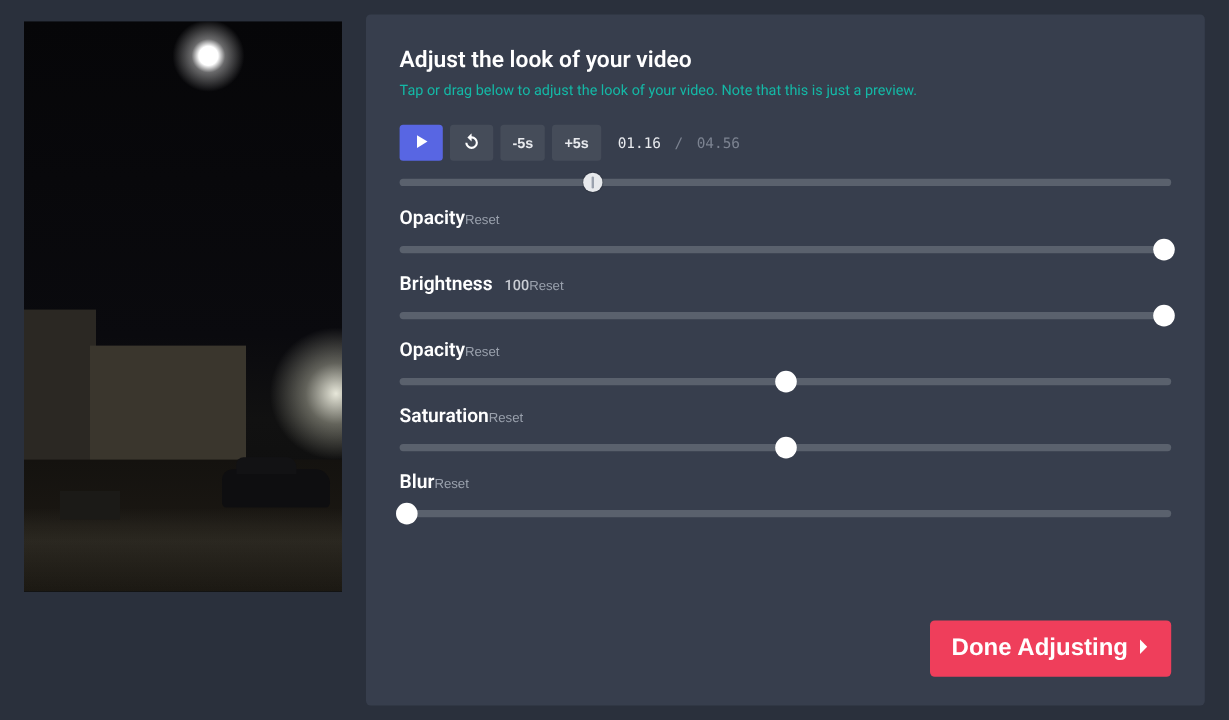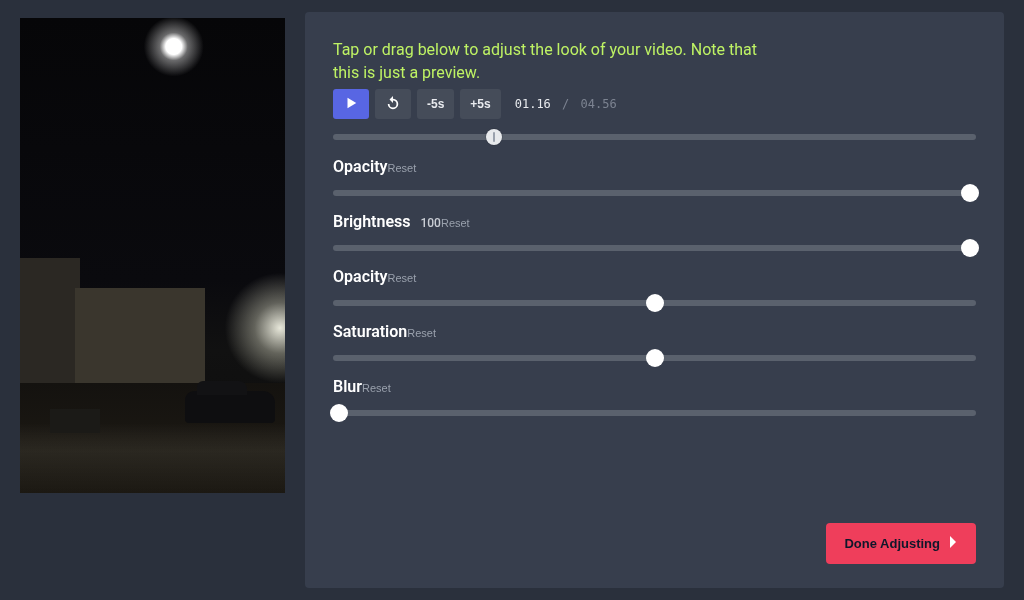--- a/index.html
+++ b/index.html
@@ -34,21 +34,21 @@
     .panel {
       flex: 1;
       background: #373e4d;
       border-radius: 4px;
       padding: 26px 28px 24px 28px;
       display: flex;
       flex-direction: column;
       color: #fff;
     }
     .panel h1 { font-size: 19px; font-weight: 600; margin-bottom: 6px; }
-    .panel .subtitle { font-size: 16px; color: #bef264; max-width: 440px; line-height: 1.45; margin-bottom: 5px; }
+    .panel .subtitle { font-size: 12px; color: #14b8a6; max-width: 440px; line-height: 1.45; margin-bottom: 20px; }
 
     .transport { display:flex; align-items:center; gap:6px; margin-bottom: 10px; }
     .btn { height: 30px; border:none; border-radius:3px; background:#454c59; color:#e8eaee; font-size:12px; font-weight:600; padding:0 10px; cursor:pointer; display:flex; align-items:center; justify-content:center; }
     .btn.primary { background:#5866e3; width:54px; }
     .btn.icon { width:36px; padding:0; }
     .btn svg { width:14px; height:14px; fill:#fff; }
     .tcode { font-family: ui-monospace, SFMono-Regular, Menlo, monospace; font-size:12px; margin-left:8px; color:#e8eaee; }
     .tcode .sep { color:#7c8391; margin:0 4px; }
     .tcode .dur { color:#7c8391; }
 
@@ -60,38 +60,39 @@
     .control { margin-bottom: 10px; }
     .control .row { display:flex; align-items:baseline; justify-content:flex-start; margin-bottom:8px; }
     .control .label { font-size:16px; font-weight:600; color:#fff; }
     .control .label .val { font-size:12px; font-weight:500; color:#c9cdd4; margin-left:6px; }
     .control .reset { font-size:11px; color:#9aa1ad; background:none; border:none; cursor:pointer; }
     .slider { position:relative; height:18px; }
     .slider .track { position:absolute; left:0; right:0; top:6px; height:6px; background:#5a616d; border-radius:3px; }
     .slider .knob { position:absolute; top:0; width:18px; height:18px; border-radius:50%; background:#fff; transform:translateX(-50%); }
 
     .footer { margin-top:auto; display:flex; justify-content:flex-end; padding-top:8px; }
-    .done { background:#ef3e5b; color:#0f172a; border:none; border-radius:4px; font-size:13px; font-weight:600; padding:12px 18px; cursor:pointer; display:flex; align-items:center; gap:8px; }
+    .done { background:#ef3e5b; color:#ffffff; border:none; border-radius:4px; font-size:20px; font-weight:600; padding:12px 18px; cursor:pointer; display:flex; align-items:center; gap:8px; }
     .done svg { width:10px; height:14px; fill:#fff; }
   </style>
 </head>
 <body>
 
 <div class="preview-pane">
   <div class="sky"></div>
   <div class="glow"></div>
   <div class="building1"></div>
   <div class="building2"></div>
   <div class="road"></div>
   <div class="wet"></div>
   <div class="car"></div>
   <div class="bench"></div>
 </div>
 
 <div class="panel">
+  <h1>Adjust the look of your video</h1>
   <p class="subtitle">Tap or drag below to adjust the look of your video. Note that this is just a preview.</p>
 
   <div class="transport">
     <button class="btn primary icon">
       <span><svg viewBox="0 0 16 16">
             <path d="M4 2l10 6-10 6z"></path>
           </svg></span>
     </button>
     <button class="btn icon">
       <span><svg viewBox="0 0 16 16">

